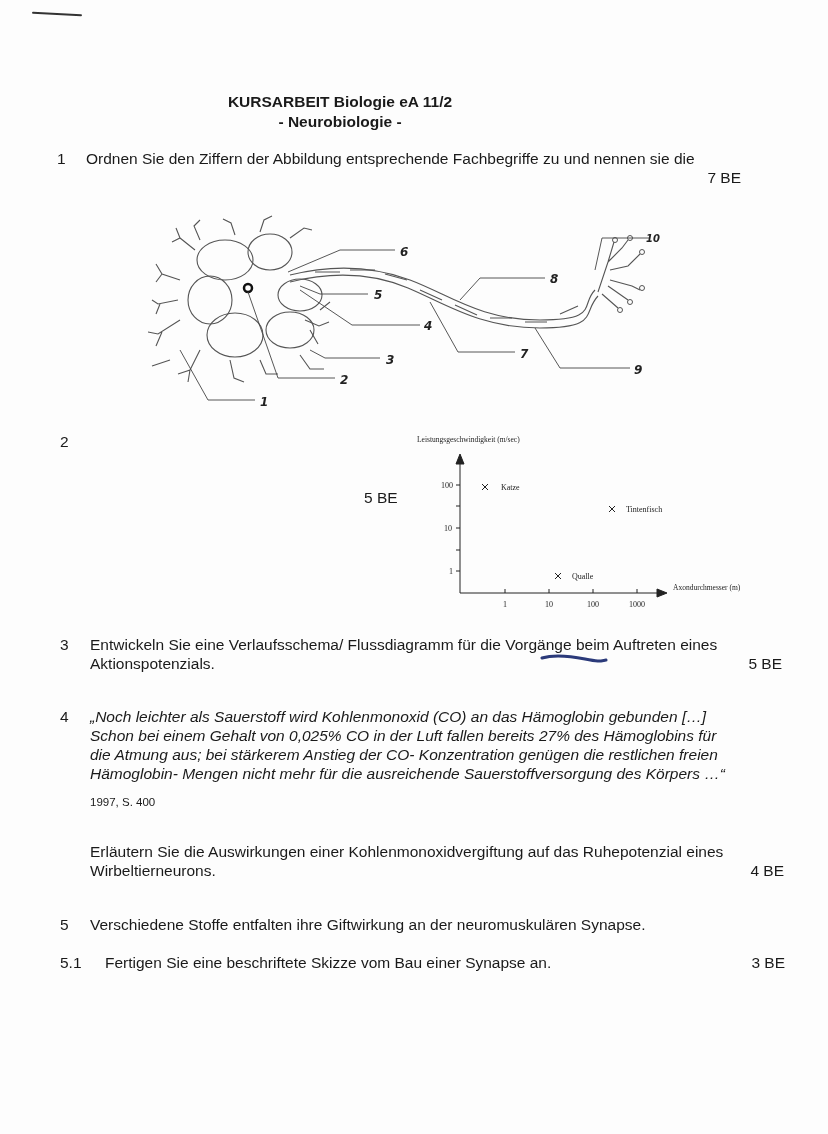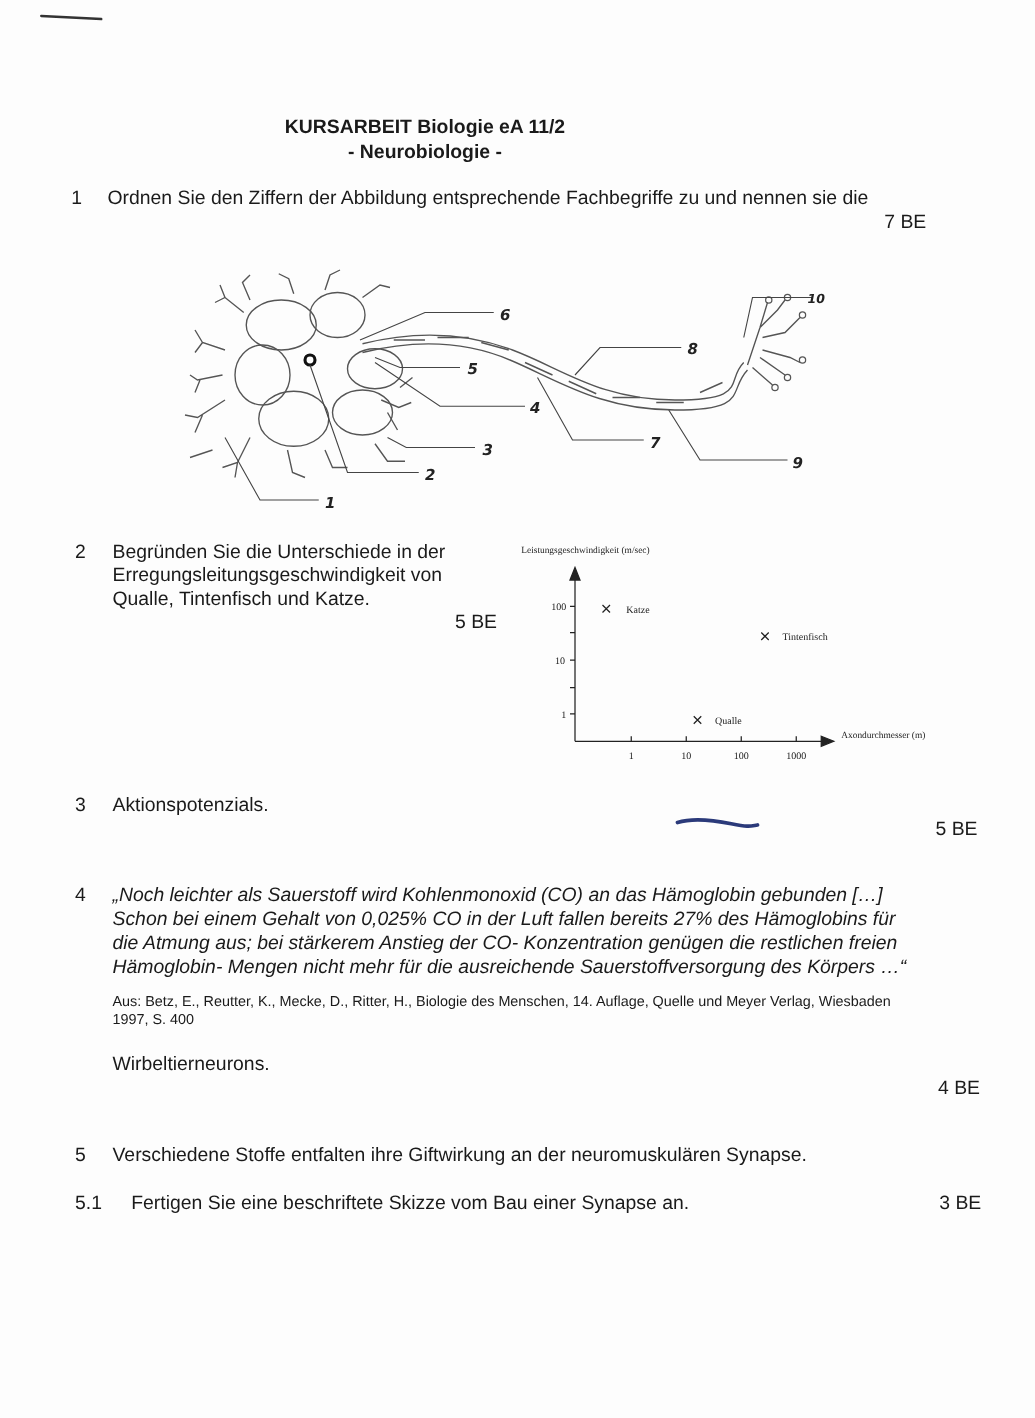--- a/index.html
+++ b/index.html
@@ -98,25 +98,20 @@
     <text class="hand" x="260" y="46">6</text>
     <text class="hand" x="380" y="148">7</text>
     <text class="hand" x="410" y="73">8</text>
     <text class="hand" x="494" y="164">9</text>
     <text class="hand" x="506" y="32" font-size="10">10</text>
   </g>
 </svg>
 
 <div class="task" style="left:60px; top:432px; width:340px; height:70px;">
   <span class="num">2</span>
-  <div class="txt" style="left:30px;">
-    <div>Begründen Sie die Unterschiede in der</div>
-    <div>Erregungsleitungsgeschwindigkeit von</div>
-    <div>Qualle, Tintenfisch und Katze.</div>
-  </div>
   <span class="be" style="left:304px; top:56px;">5 BE</span>
 </div>
 
 <svg style="position:absolute; left:405px; top:430px;" width="380" height="185" viewBox="0 0 380 185">
   <g fill="#222" font-size="7.5">
     <text x="12" y="12">Leistungsgeschwindigkeit (m/sec)</text>
   </g>
   <g stroke="#222" stroke-width="1" fill="none">
     <line x1="55" y1="163" x2="55" y2="28"></line>
     <path d="M51 34 L55 24 L59 34 Z" fill="#222"></path>
@@ -147,41 +142,42 @@
     <text x="96" y="60">Katze</text>
     <text x="221" y="82">Tintenfisch</text>
     <text x="167" y="149">Qualle</text>
     <text x="268" y="160" font-size="7.5">Axondurchmesser (m)</text>
   </g>
 </svg>
 
 <div class="task" style="left:60px; top:635px; width:740px; height:40px;">
   <span class="num">3</span>
   <div class="txt" style="left:30px;">
+    <div>Entwickeln Sie eine Verlaufsschema/ Flussdiagramm für die Vorgänge beim Auftreten eines</div>
     <div>Aktionspotenzials.</div>
   </div>
   <span class="be" style="right:18px; top:19px;">5 BE</span>
 </div>
 <svg style="position:absolute; left:540px; top:652px;" width="70" height="14">
   <path d="M2 6 C 15 2, 30 4, 45 7 S 60 9, 66 8" stroke="#2b3a7a" stroke-width="3" fill="none" stroke-linecap="round"></path>
 </svg>
 
 <div class="task" style="left:60px; top:707px; width:740px; height:180px;">
   <span class="num">4</span>
   <div class="txt italic" style="left:30px;">
     <div>„Noch leichter als Sauerstoff wird Kohlenmonoxid (CO) an das Hämoglobin gebunden […]</div>
     <div>Schon bei einem Gehalt von 0,025% CO in der Luft fallen bereits 27% des Hämoglobins für</div>
     <div>die Atmung aus; bei stärkerem Anstieg der CO- Konzentration genügen die restlichen freien</div>
     <div>Hämoglobin- Mengen nicht mehr für die ausreichende Sauerstoffversorgung des Körpers …“</div>
   </div>
   <div class="source" style="left:30px; top:88px;">
-    <div>Aus: Betz, E., Reutter, K., Mecke, D., Ritter, H., Biologie des Menschen, 14. Auflage, Quelle und Meyer Verlag, Wiesbaden</div>
     <div>1997, S. 400</div>
   </div>
   <div class="txt" style="left:30px; top:135px;">
+    <div>Erläutern Sie die Auswirkungen einer Kohlenmonoxidvergiftung auf das Ruhepotenzial eines</div>
     <div>Wirbeltierneurons.</div>
   </div>
   <span class="be" style="right:16px; top:154px;">4 BE</span>
 </div>
 
 <div class="task" style="left:60px; top:915px; width:740px; height:20px;">
   <span class="num">5</span>
   <div class="txt" style="left:30px;">Verschiedene Stoffe entfalten ihre Giftwirkung an der neuromuskulären Synapse.</div>
 </div>
 

